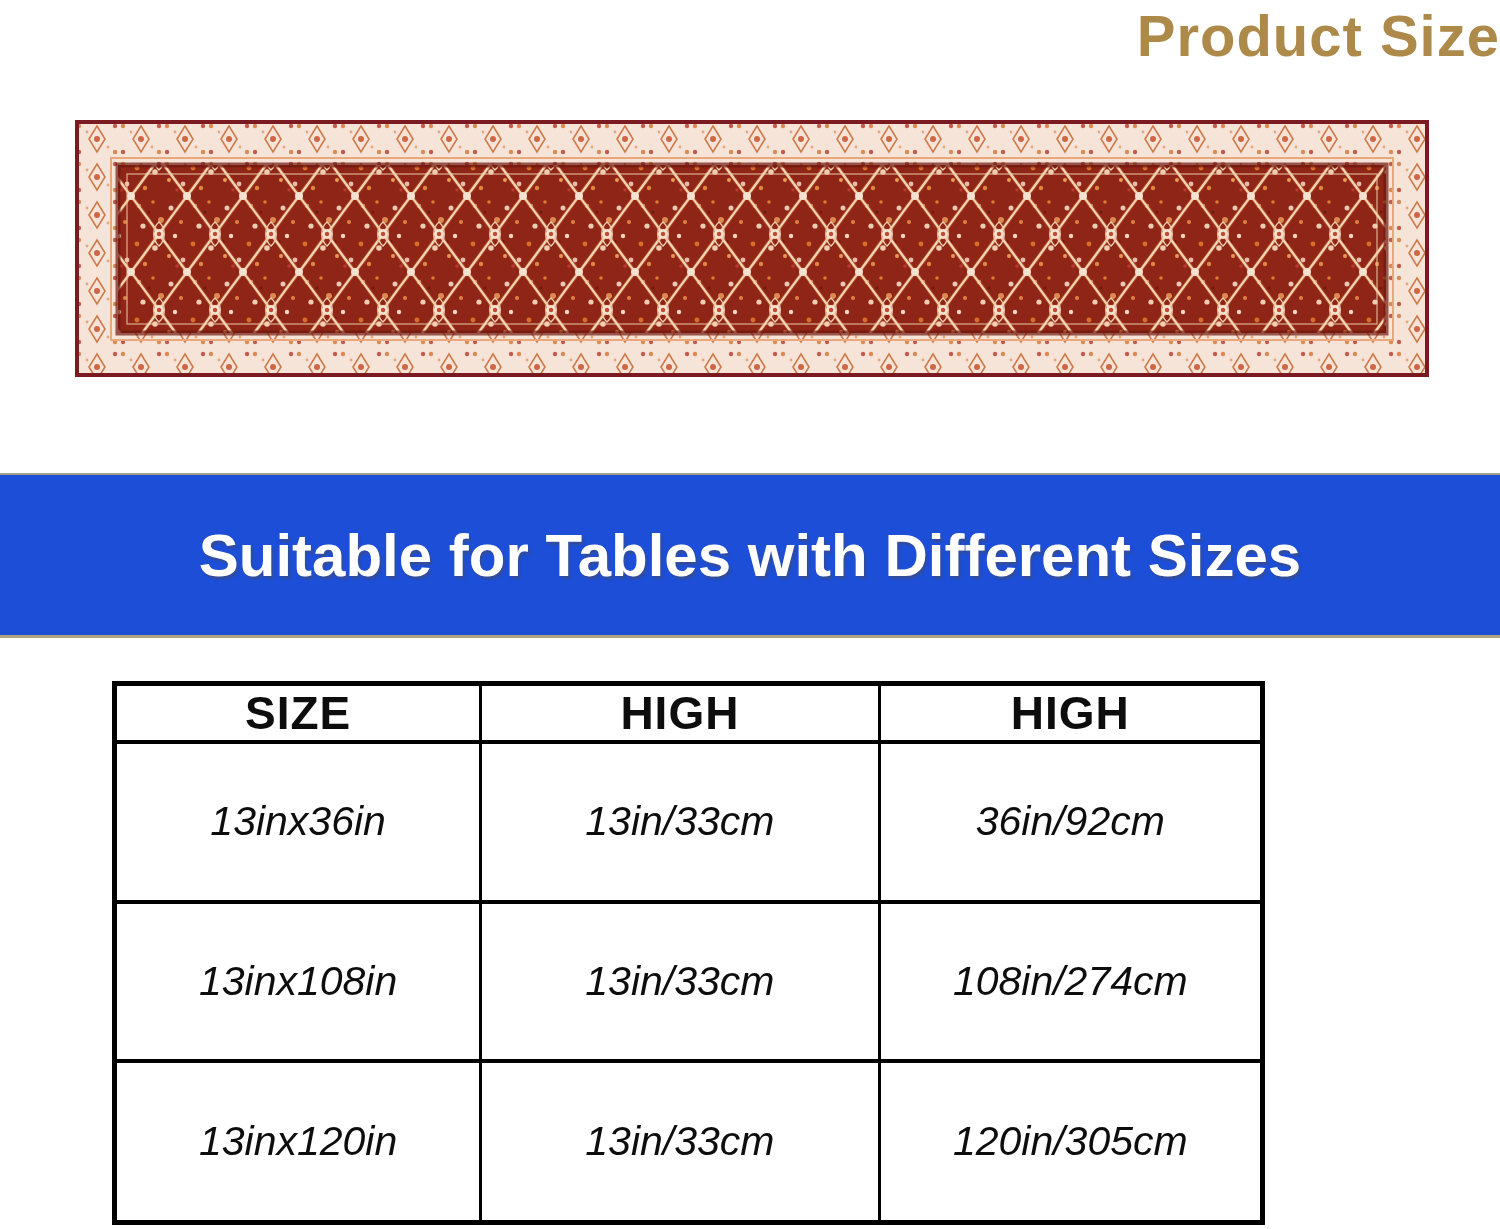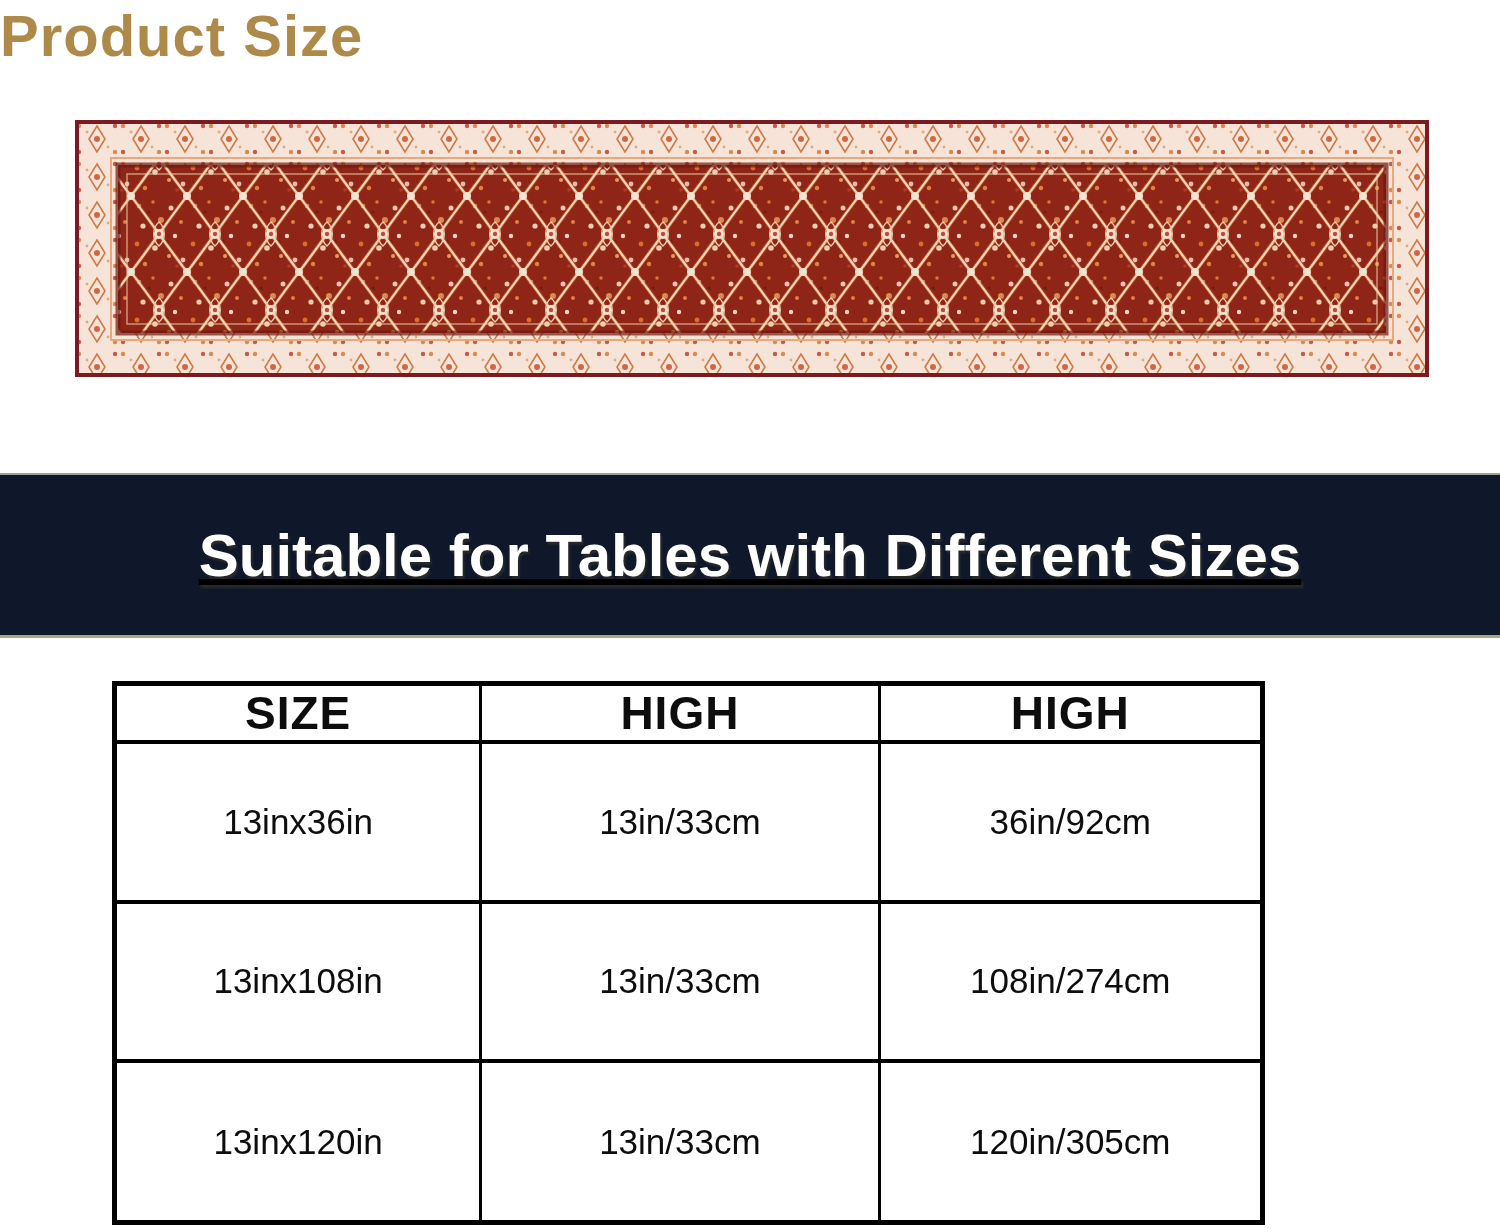--- a/index.html
+++ b/index.html
@@ -7,42 +7,42 @@
     position:relative;
     width:1500px; height:1229px;
     background:#ffffff;
     font-family:"Liberation Sans","DejaVu Sans",sans-serif;
     overflow:hidden;
   }
 
   
   .page-title {
     position:absolute; top:2px; left:0; width:100%;
-    text-align:left;
+    text-align:right;
     font-size:58px; font-weight:bold;
     color:#ad8a49;
     letter-spacing:1px;
   }
 
   
   .rug-wrap {
     position:absolute; left:75px; top:120px;
     width:1354px; height:257px;
   }
   .rug-wrap svg { display:block; }
 
   
   .banner {
     position:absolute; left:0; top:473px;
     width:100%; height:165px;
-    background:#0f172a;
+    background:#1d4ed8;
     border-top:2px solid #a3a08e;
     border-bottom:3px solid #b0a383;
     box-sizing:border-box;
-    display:flex; align-items:center; justify-content:center;text-decoration:underline;
+    display:flex; align-items:center; justify-content:center;
   }
   .banner-text {
     color:#ffffff;
     font-size:60px; font-weight:bold;
     letter-spacing:0px;
     text-shadow:2px 3px 2px rgba(90,75,40,0.35);
     white-space:nowrap;
   }
 
   
@@ -61,21 +61,21 @@
     border-right:3px solid #000000;
     text-align:center;
     vertical-align:middle;
     color:#0d0d0d;
     padding:0;
   }
   .size-table th {
     font-size:46px; font-weight:bold; letter-spacing:1px;
   }
   .size-table td {
-    font-size:35px; font-weight:normal;
+    font-size:41px; font-weight:normal;font-style:italic;
   }
   .col-size  { width:31.9%; }
   .col-width { width:34.7%; }
   .col-high  { width:33.4%; }
 </style>
 </head>
 <body>
 
 <div id="page">
 

